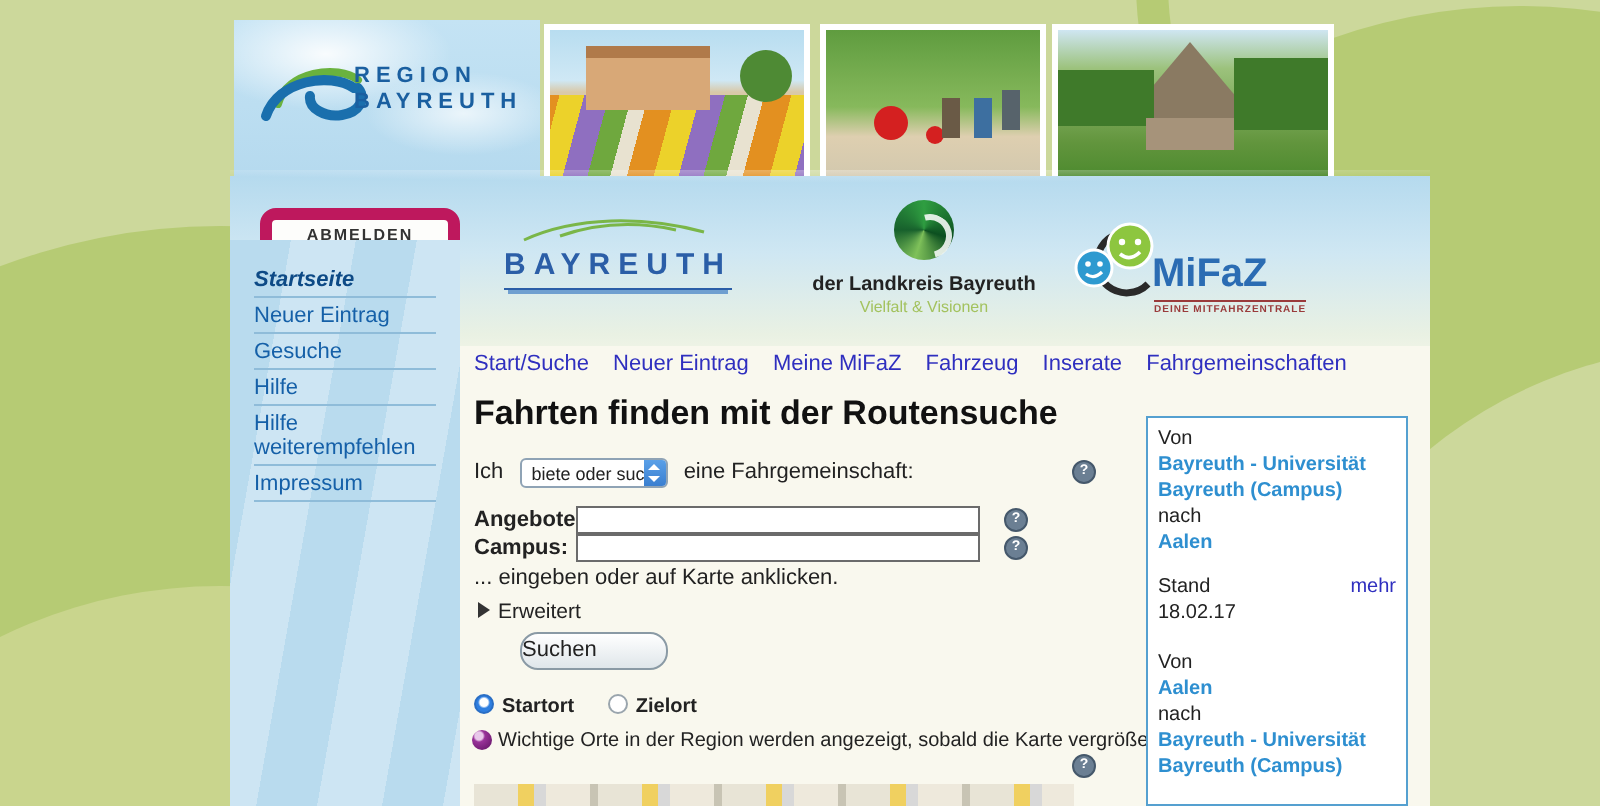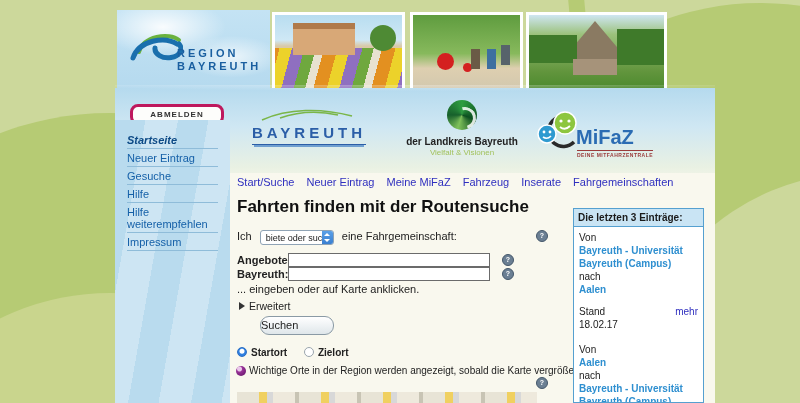--- a/index.html
+++ b/index.html
@@ -14,39 +14,39 @@
   .bg-r-inner{position:absolute;right:-290px;bottom:-230px;width:460px;height:460px;border-radius:50%;background:#ccd89b;}
   .bg-tr-arc{position:absolute;right:-130px;top:-190px;width:330px;height:330px;border-radius:50%;border:16px solid #b6cb74;background:transparent;}
 
   
   .logo-panel{position:absolute;left:117px;top:10px;width:153px;height:85px;
     background:radial-gradient(90px 40px at 30% 20%,rgba(255,255,255,.9),rgba(255,255,255,0) 70%),
                radial-gradient(70px 30px at 75% 55%,rgba(255,255,255,.7),rgba(255,255,255,0) 70%),
                linear-gradient(180deg,#c4e3f4 0%,#b4d9ee 100%);}
   .region-logo{position:absolute;left:8px;top:22px;width:140px;}
   .region-logo svg{position:absolute;left:0;top:-6px;}
-  .region-text{position:absolute;left:52px;top:15px;color:#1a5fa0;font-weight:bold;font-size:11px;letter-spacing:3px;line-height:13px;}
+  .region-text{position:absolute;left:52px;top:0;color:#1a5fa0;font-weight:bold;font-size:11px;letter-spacing:3px;line-height:13px;}
   .photo{position:absolute;top:12px;height:80px;border:3px solid #fff;box-sizing:border-box;overflow:hidden;}
   .photo1{left:272px;width:133px;background:linear-gradient(180deg,#b8ddf0 0%,#cfe8f5 34%,#d9c9a8 42%,#d9c9a8 44%,transparent 44%),
     repeating-linear-gradient(105deg,#e39020 0 13px,#ecd22a 13px 25px,#8f6fc0 25px 37px,#6fa83e 37px 48px,#e8e2d0 48px 56px);}
   .photo1::before{content:"";position:absolute;left:18px;top:8px;width:62px;height:26px;background:#d8a877;border-top:6px solid #b07a4a;}
   .photo1::after{content:"";position:absolute;right:6px;top:10px;width:26px;height:26px;border-radius:50%;background:#4e8a34;}
   .photo2{left:410px;width:113px;background:linear-gradient(180deg,#5f9c3f 0%,#87b95c 52%,#decfb0 72%,#d2c8ae 100%);}
   .photo2::before{content:"";position:absolute;left:24px;top:38px;width:17px;height:17px;border-radius:50%;background:#d42020;box-shadow:22px 6px 0 -4px #d42020;}
   .photo2::after{content:"";position:absolute;left:58px;top:34px;width:9px;height:20px;background:#6a5a46;box-shadow:16px 0 0 #3d6fa0,30px -4px 0 #57636b;}
   .photo3{left:526px;width:141px;background:linear-gradient(180deg,#cfe6f2 0%,#9cc27c 26%,#62953d 76%,#4c8a2e 100%);}
   .photo3::before{content:"";position:absolute;left:34px;top:6px;width:0;height:0;border-left:32px solid transparent;border-right:32px solid transparent;border-bottom:38px solid #8a7a62;}
   .photo3::after{content:"";position:absolute;left:44px;top:44px;width:44px;height:16px;background:#a6937a;box-shadow:-46px -18px 0 6px #3f7a2a,54px -20px 0 10px #3f7a2a;}
 
   
   .band{position:absolute;left:115px;top:88px;width:600px;height:92px;
     background:linear-gradient(180deg,#b5daee 0%,#cfe7f3 42%,#e9f1e3 86%,#f3f5e8 100%);}
   .band::before{content:"";position:absolute;left:0;right:0;top:-3px;height:24px;
     background:radial-gradient(130% 120% at 50% -60%,rgba(255,255,255,.95),rgba(255,255,255,0) 72%);}
-  .abmelden{position:absolute;left:130px;top:104px;width:88px;height:15px;border:3px solid #be185d;border-radius:8px;
+  .abmelden{position:absolute;left:130px;top:104px;width:88px;height:15px;border:6px solid #be185d;border-radius:8px;
     background:#fdfdfb;font-size:8px;font-weight:bold;color:#333;text-align:center;line-height:15px;letter-spacing:1px;cursor:pointer;}
   .city-logo{position:absolute;left:252px;top:124px;color:#2b5ea7;font-size:15px;font-weight:bold;letter-spacing:4px;
     border-bottom:1px solid #2b5ea7;box-shadow:0 4px 0 -2px #6f9fd0;padding-bottom:3px;}
   .city-arc{position:absolute;left:260px;top:106px;}
   .lk-logo{position:absolute;left:398px;top:100px;width:128px;text-align:center;}
   .lk-swirl{display:inline-block;width:30px;height:30px;border-radius:50%;
     background:conic-gradient(#2f9e41,#0c4f20 30%,#7fc15a 55%,#17602c 75%,#2f9e41);position:relative;}
   .lk-swirl::after{content:"";position:absolute;left:7px;top:7px;width:16px;height:16px;border-radius:50%;border:3px solid rgba(255,255,255,.85);border-left-color:transparent;border-bottom-color:transparent;transform:rotate(30deg);}
   .lk-title{font-size:10px;font-weight:bold;color:#222;margin-top:2px;}
   .lk-sub{font-size:8px;color:#a3c25e;margin-top:1px;}
@@ -194,21 +194,21 @@
           </span>
       </span>
       <span>eine Fahrgemeinschaft:</span>
     </div>
     <div class="help h-mode">?</div>
 
     <div class="form-label lbl-start">Angebote:</div>
     <input class="form-input inp-start" value="" style="">
     <div class="help h-start">?</div>
 
-    <div class="form-label lbl-ziel">Bayreuth:</div>
+    <div class="form-label lbl-ziel">Campus:</div>
     <input class="form-input inp-ziel" value="" style="">
     <div class="help h-ziel">?</div>
 
     <div class="hint">... eingeben oder auf Karte anklicken.</div>
 
     <div class="erweitert">
       <span class="tri"></span><span>Erweitert</span>
     </div>
 
     <div class="suchen">Suchen</div>
@@ -220,21 +220,20 @@
 
     <div class="note-row">
       <span class="poi"></span><span>Wichtige Orte in der Region werden angezeigt, sobald die Karte vergrößert wird.</span>
     </div>
     <div class="help h-map">?</div>
 
     <div class="map-strip"></div>
   </div>
 
   <div class="latest">
-    <div class="latest-head">Die letzten 3 Einträge:</div>
     <div class="latest-body">
 
       <div class="entry">
         <div>Von</div>
         <div class="loc-link">Bayreuth - Universität Bayreuth (Campus)</div>
         <div>nach</div>
         <div class="loc-link">Aalen</div>
         <div class="stand-row">
           <span class="mehr">mehr</span>
           <span>Stand</span>

